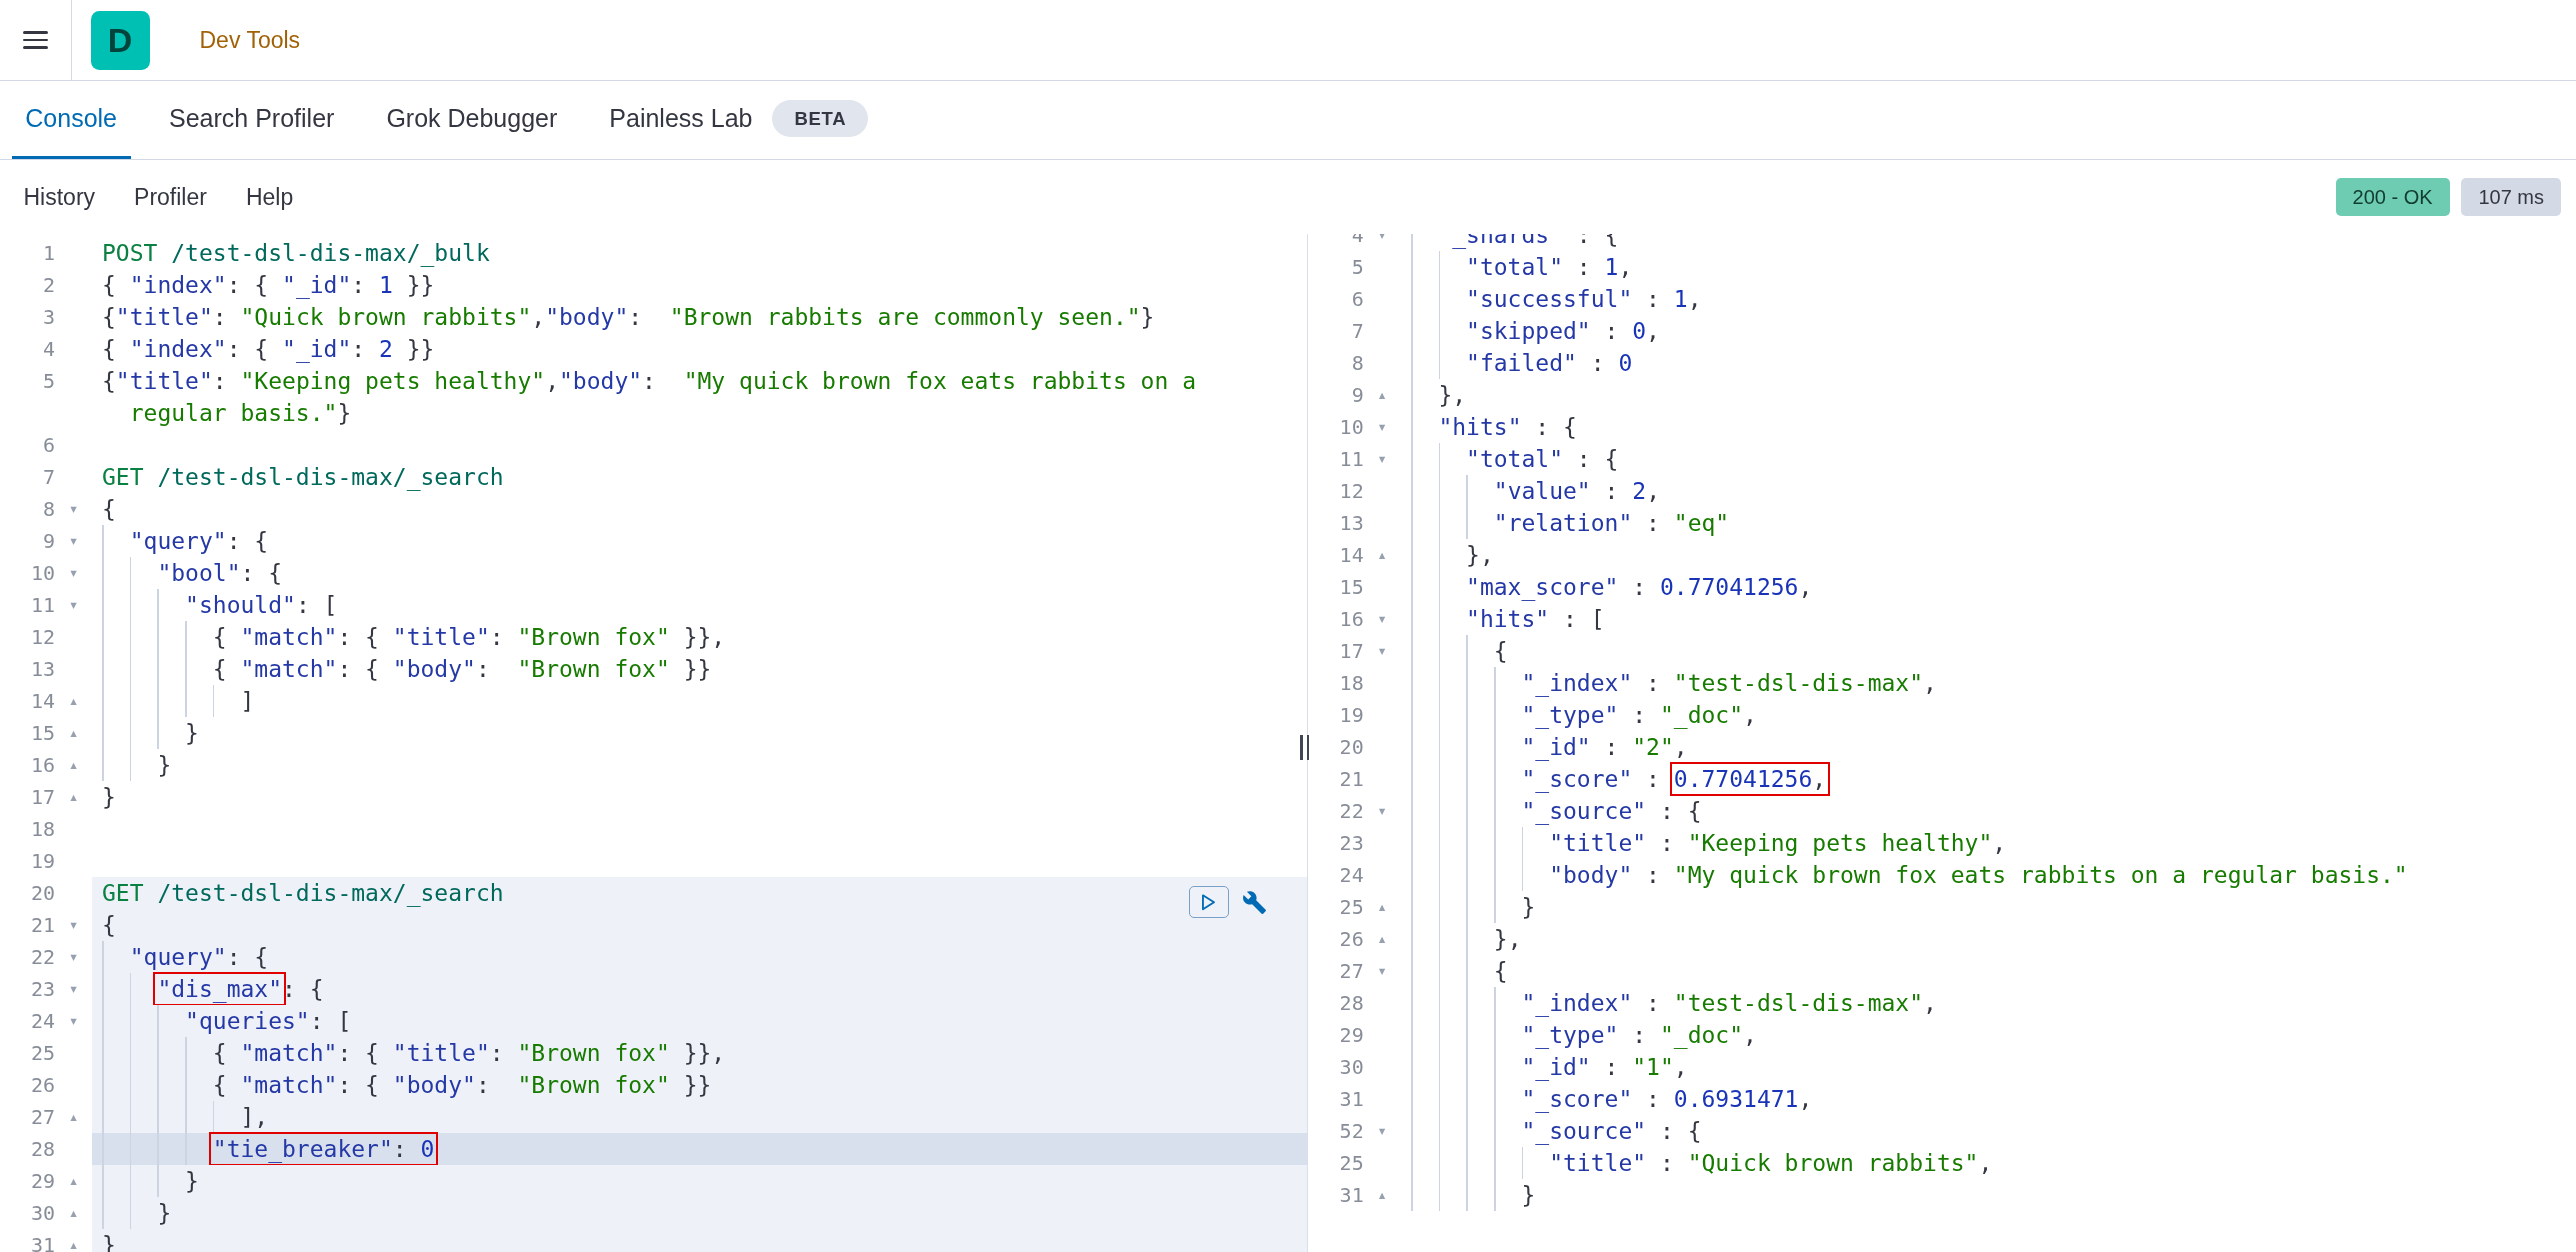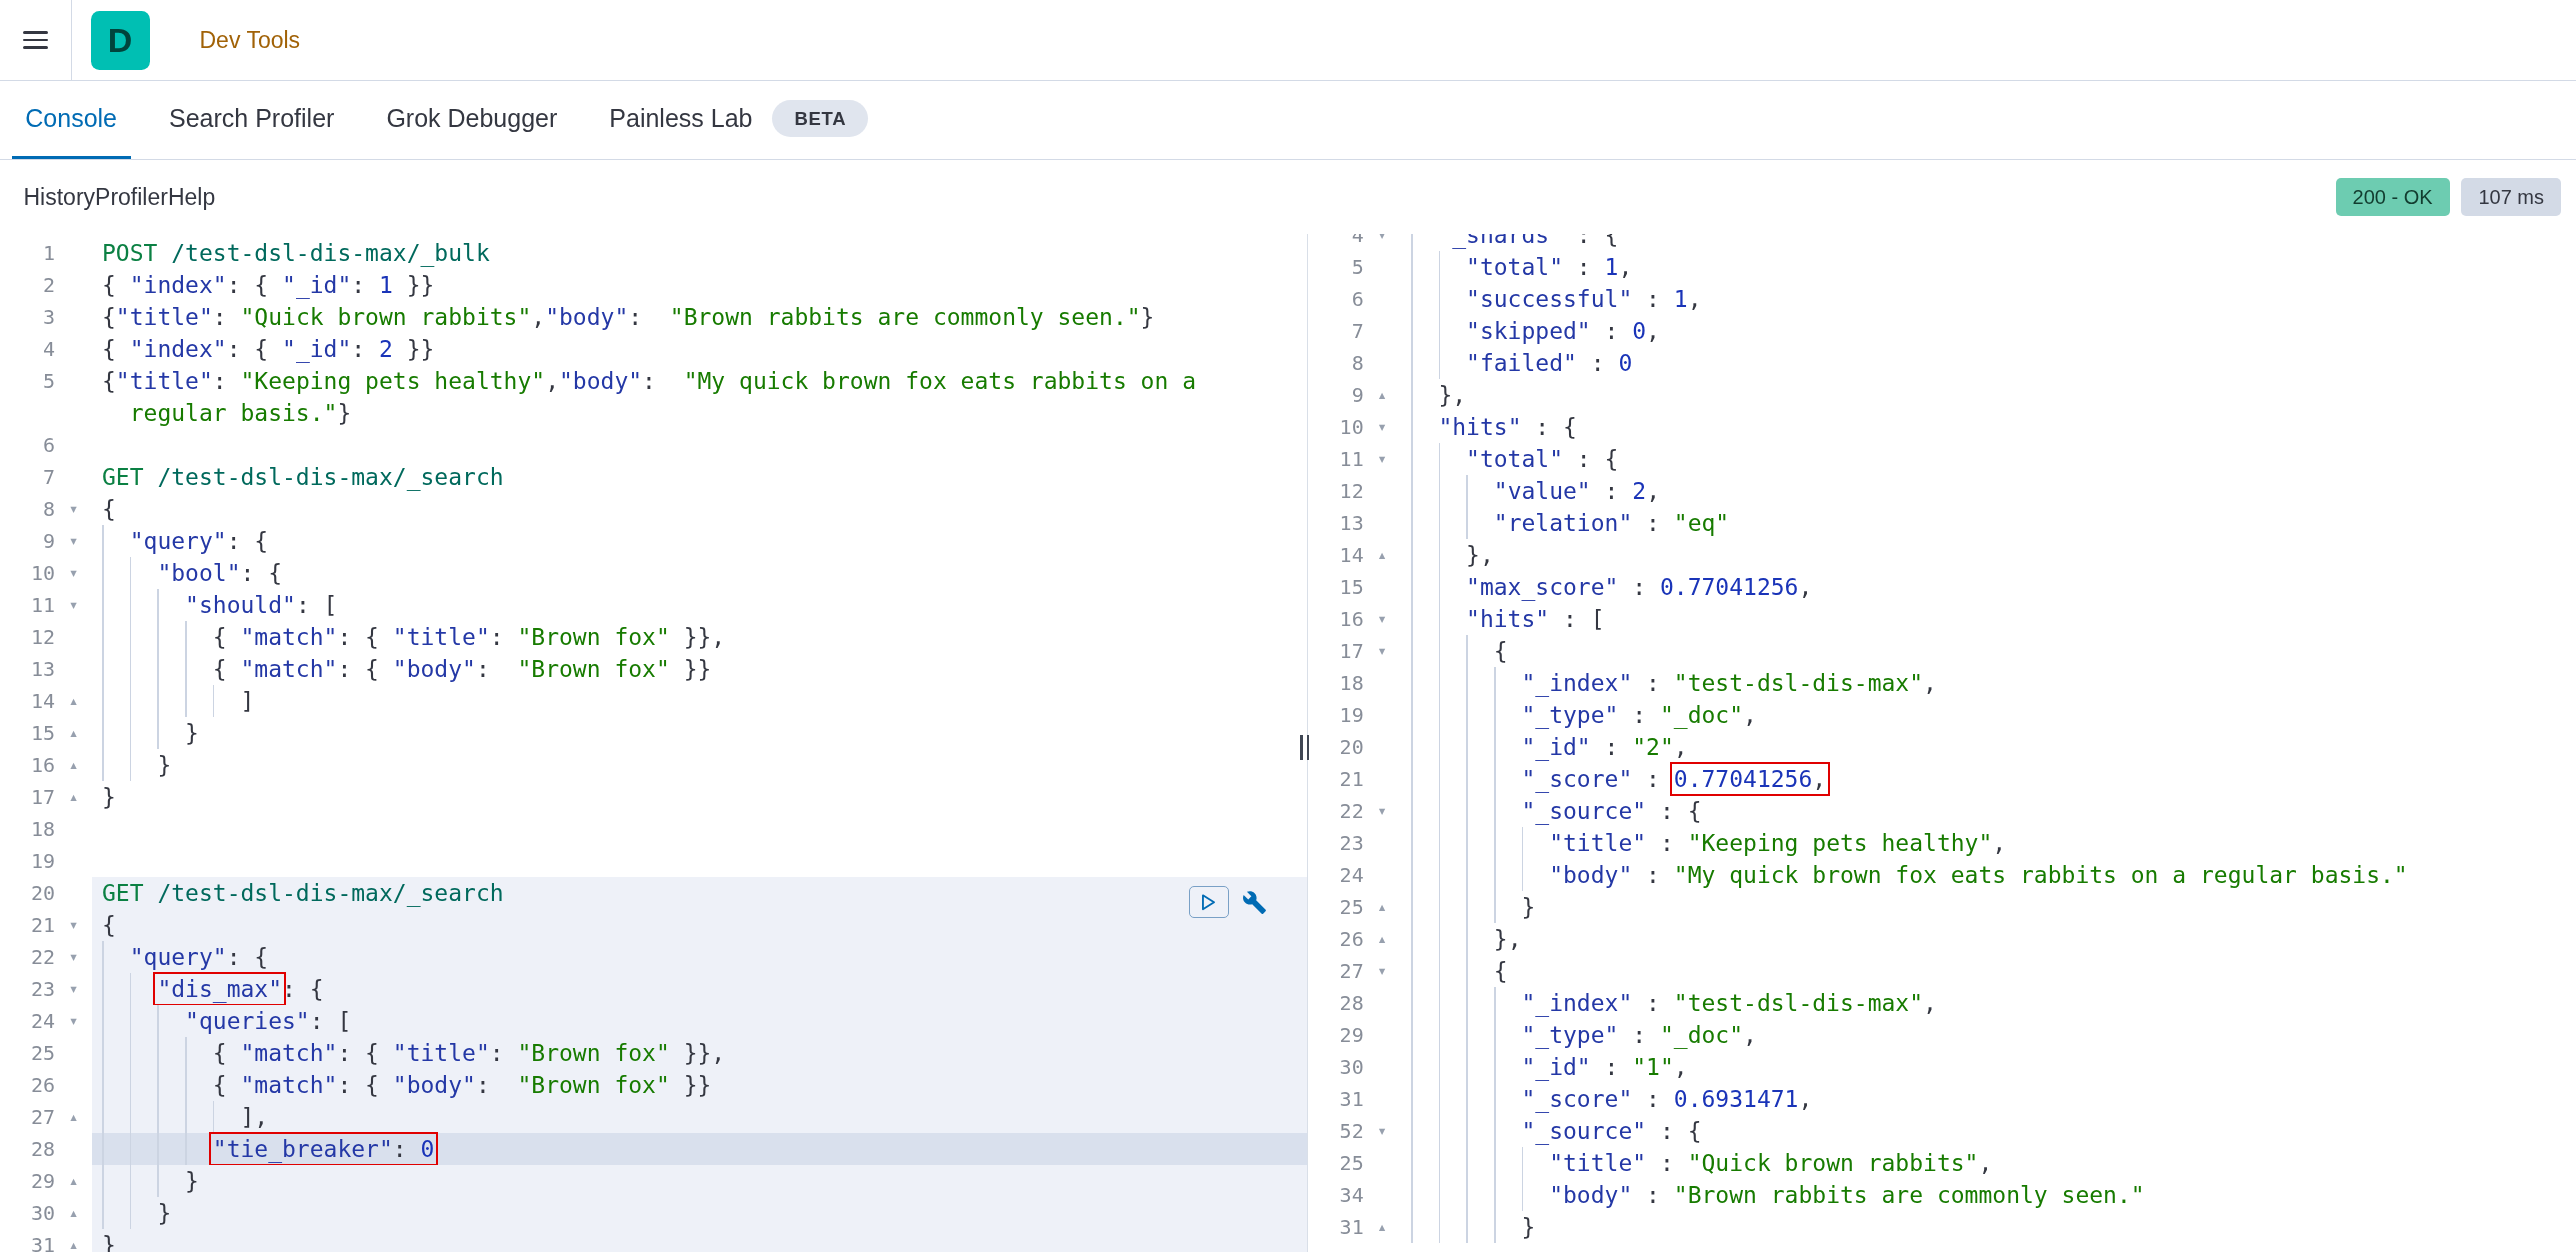--- a/index.html
+++ b/index.html
@@ -27,21 +27,21 @@
   
   .tabs{height:79px;border-bottom:0.8px solid #d3dae6;display:flex;align-items:stretch;padding:0 11.8px;gap:25px;background:#fff;}
   .tab{display:flex;align-items:center;gap:20px;padding:0 13.5px;font-size:25px;color:#343741;
        cursor:pointer;border-bottom:3.4px solid transparent;text-align:right;}
   .tab.active{color:var(--accent);border-bottom-color:var(--accent);}
   .beta{background:#e0e5ee;border-radius:840px;padding:7.6px 22px;font-size:18.5px;font-weight:600;
         letter-spacing:0.7px;color:#343741;}
 
   
   .toolbar{height:74px;display:flex;align-items:center;padding:0 15px 0 23.5px;background:#fff;}
-  .menu-items{display:flex;font-size:23px;color:#343741;}
+  .menu-items{display:flex;gap:39px;font-size:23px;color:#343741;}
   .menu-items span{cursor:pointer;}
   .spacer{flex:1;}
   .badges{display:flex;gap:11.8px;align-items:center;}
   .badge{font-size:20px;padding:7.6px 17px;border-radius:5px;font-weight:500;white-space:nowrap;}
   .badge.ok{background:var(--success-badge-bg);color:#123c2f;}
   .badge.ms{background:var(--neutral-badge-bg);color:#343741;}
 
   
   .editor{position:relative;display:flex;height:1019px;background:#fff;}
   .pane{overflow:hidden;position:relative;background:#fff;}
@@ -567,27 +567,20 @@
           </span>
         </div>
         <div class="row">
           <span class="ln">25</span>
           <span class="fold"></span>
           <span class="cw">
             <span class="code" style="background-size: 10ch 100%;"><span>          </span><span class="t-k">"title"</span><span class="t-p"> : </span><span class="t-s">"Quick brown rabbits"</span><span class="t-p">,</span></span>
           </span>
         </div>
         <div class="row">
-          <span class="ln">34</span>
-          <span class="fold"></span>
-          <span class="cw">
-            <span class="code" style="background-size: 10ch 100%;"><span>          </span><span class="t-k">"body"</span><span class="t-p"> : </span><span class="t-s">"Brown rabbits are commonly seen."</span></span>
-          </span>
-        </div>
-        <div class="row">
           <span class="ln">31</span>
           <span class="fold">▴</span>
           <span class="cw">
             <span class="code" style="background-size: 8ch 100%;"><span>        </span><span class="t-p">}</span></span>
           </span>
         </div>
       </div>
   </section>
   <div class="divider-handle">
       <span></span>

